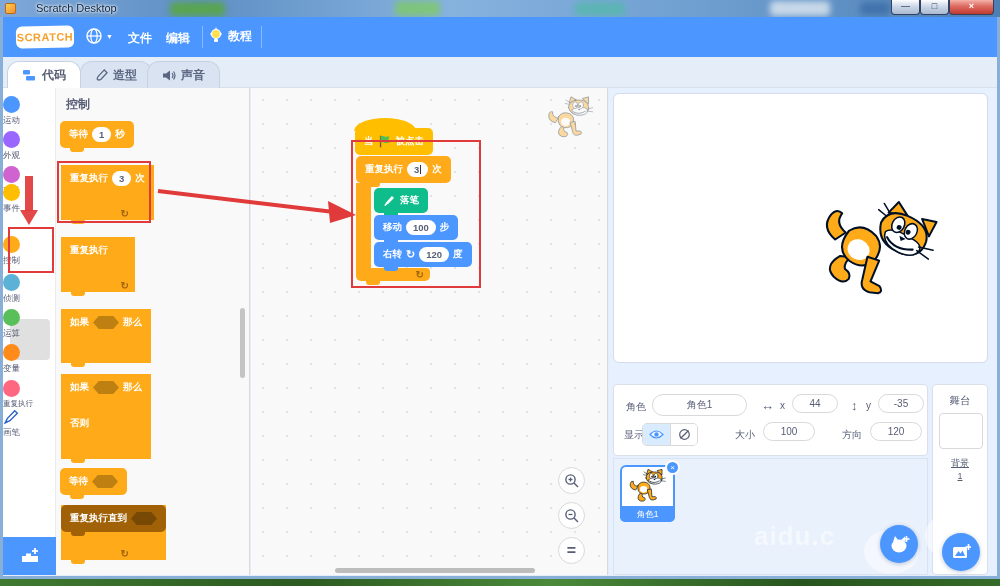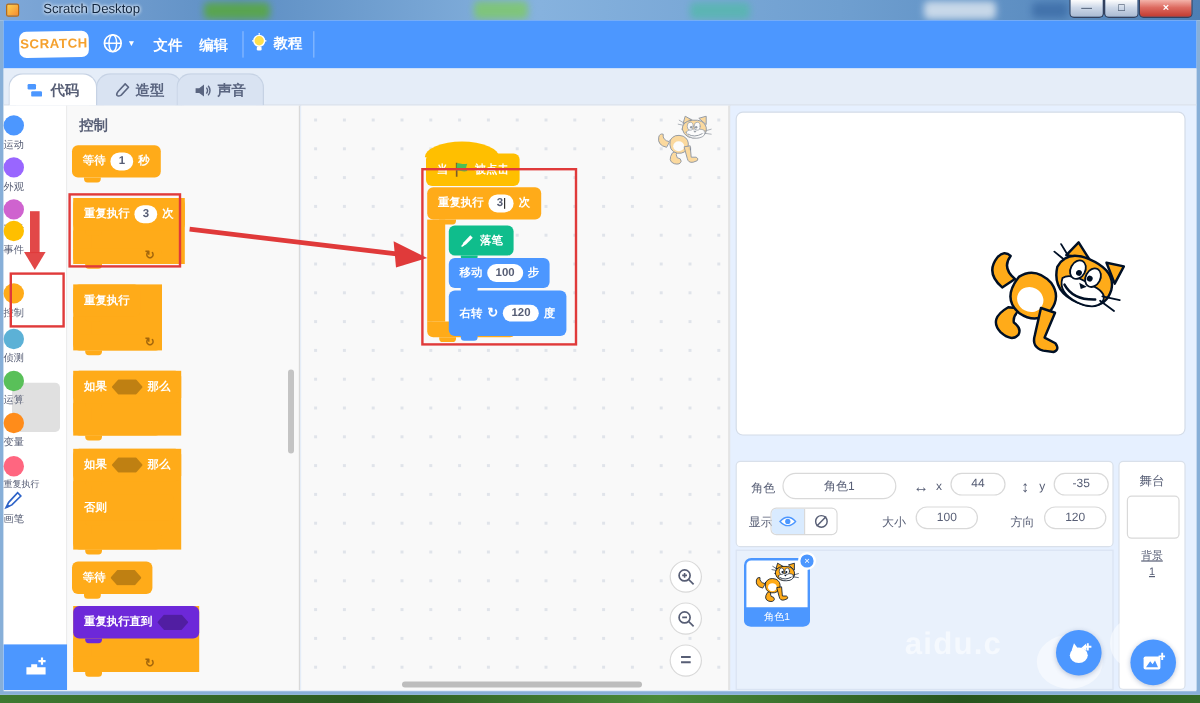--- a/index.html
+++ b/index.html
@@ -358,21 +358,21 @@
       <div class="carm" style="height:11px;background:#FFAB19"></div>
       <div class="cfoot bump" style="background:#FFAB19"></div>
     </div>
 
     <div class="blk c-control bump" style="left:4px;top:380px">
       <span>等待</span>
       <span class="hex"></span>
     </div>
 
     <div class="cblk c-control" style="left:5px;top:417px">
-      <div class="chead bump" style="background:#6d28d9">
+      <div class="chead bump" style="background:#a16207">
         <span>重复执行直到</span>
         <span class="hex"></span>
       </div>
       <div class="carm" style="height:15px;background:#FFAB19"></div>
       <div class="cfoot bump" style="background:#FFAB19">
           <span class="loop">↻</span>
         </div>
     </div>
 
     <div class="v-scroll"></div>
@@ -414,21 +414,21 @@
       </svg>
       <span>落笔</span>
     </div>
 
     <div class="blk bump" style="left:123px;top:127px;background:#4C97FF;height:25px">
       <span>移动</span>
       <span class="oval">100</span>
       <span>步</span>
     </div>
 
-    <div class="blk bump" style="left:123px;top:154px;background:#4C97FF;height:38px">
+    <div class="blk bump" style="left:123px;top:154px;background:#4C97FF;height:25px">
       <span>右转</span>
       <span class="loop" style="color:#fff;font-size:11px">↻</span>
       <span class="oval">120</span>
       <span>度</span>
     </div>
 
     <div class="zoom-btns">
       <div class="zoom-btn">
         <svg width="16" height="16" viewBox="0 0 16 16">
           <circle cx="6.5" cy="6.5" r="4.6" fill="none" stroke="#575E75" stroke-width="1.4"></circle>

